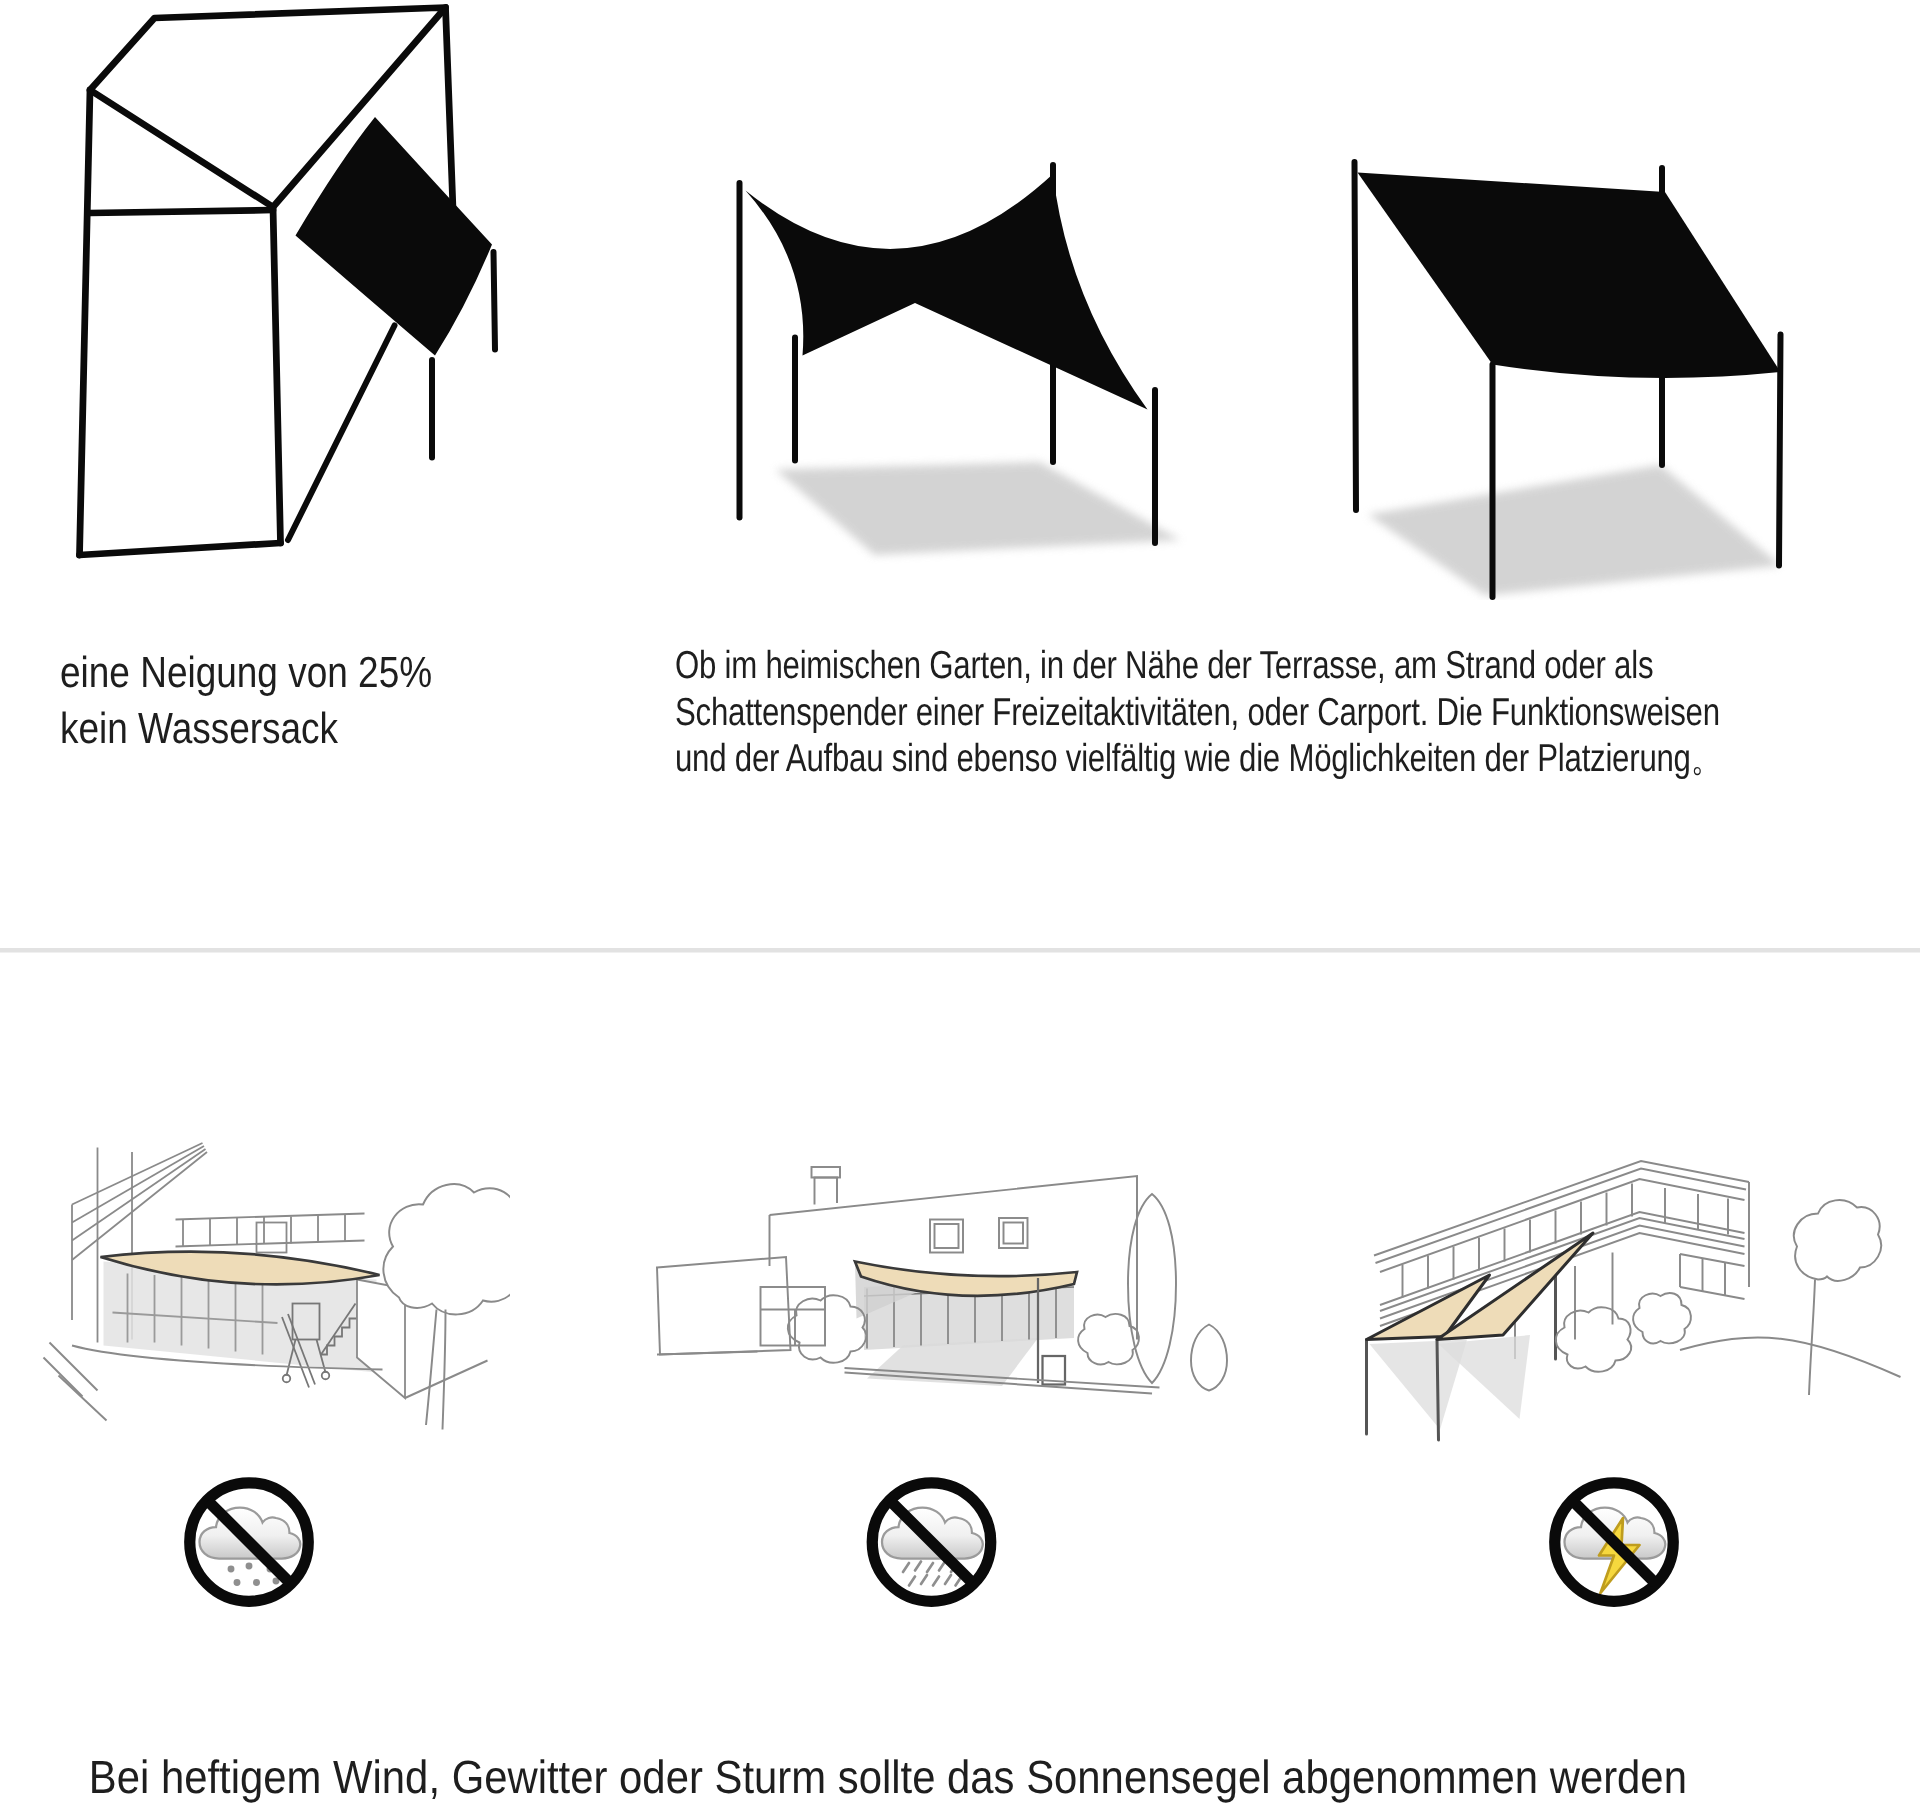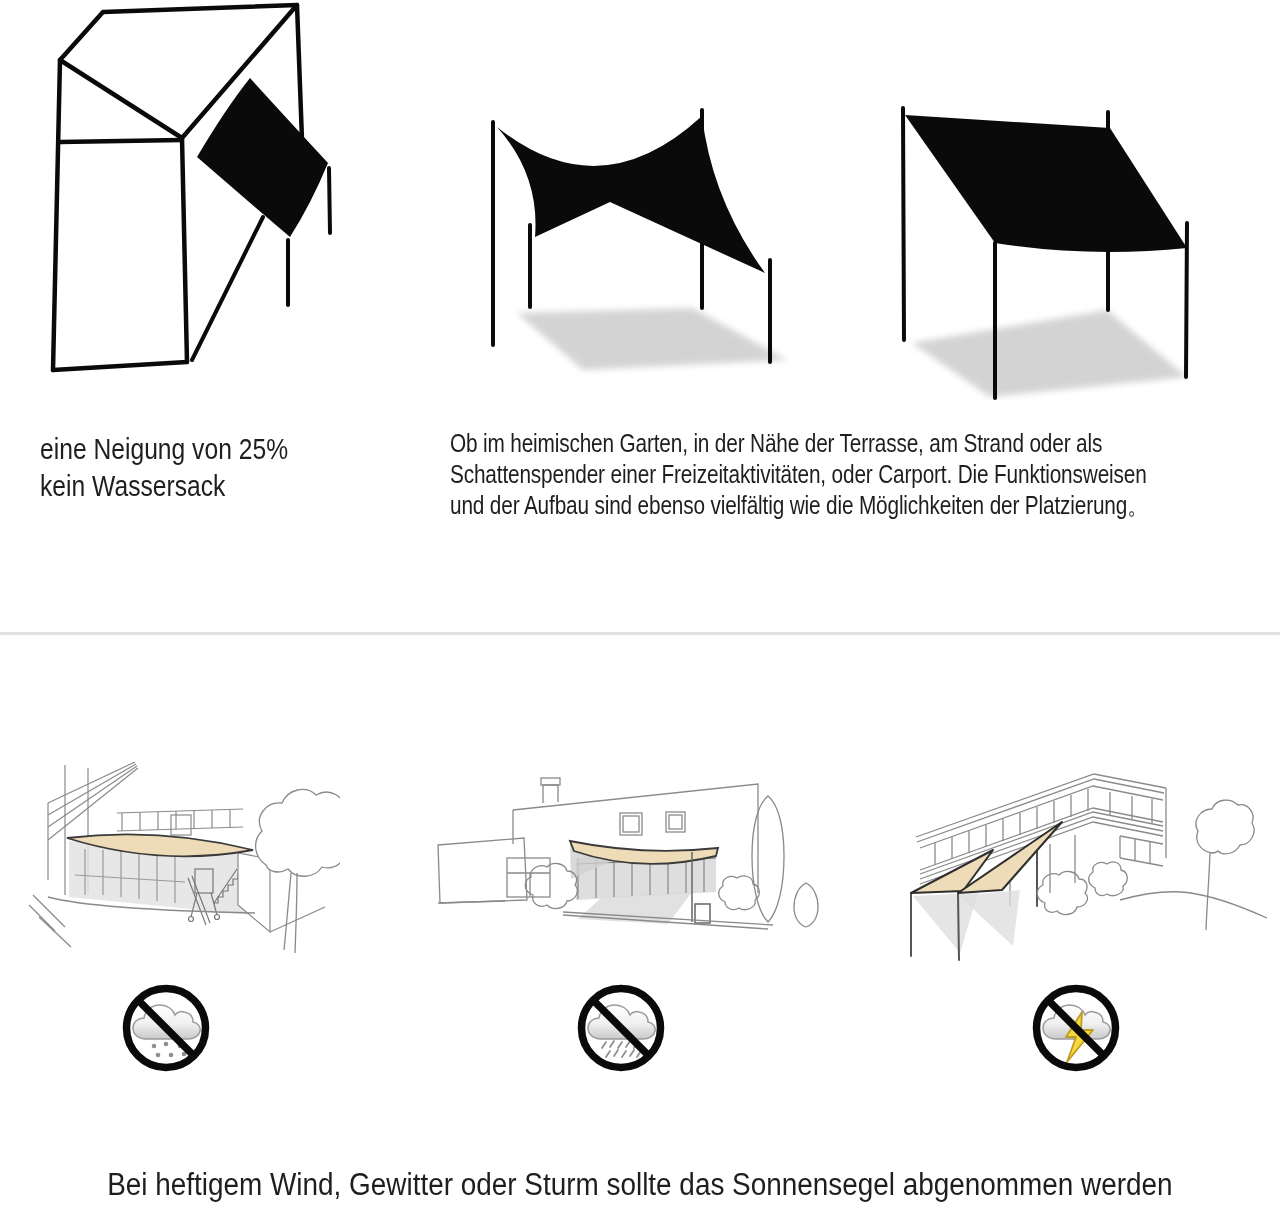--- a/index.html
+++ b/index.html
@@ -4,21 +4,21 @@
 <style>
   html,body{margin:0;padding:0;background:#ffffff;}
   .canvas{position:relative;width:1280px;height:1205px;background:#ffffff;overflow:hidden;
           font-family:"Liberation Sans",sans-serif;color:#1e1e1e;padding-left:31px;}
   .abs{position:absolute;}
   .caption-left{left:40px;top:431px;font-size:29px;line-height:37px;white-space:pre;
                 transform:scaleX(.85);transform-origin:left top;color:#1e1e1e;}
   .paragraph{left:450px;top:428px;font-size:26px;line-height:31px;white-space:pre;
              letter-spacing:-.2px;transform:scaleX(.8);transform-origin:left top;color:#1e1e1e;}
   .divider{left:0;top:632px;width:1280px;height:3px;background:#e2e2e2;}
-  .warning{left:0;top:1167px;width:1280px;text-align:center;font-size:31px;color:#1e1e1e;}
+  .warning{left:0;top:1167px;width:1280px;text-align:left;font-size:31px;color:#1e1e1e;}
   .warning span{display:inline-block;transform:scaleX(.9);transform-origin:center top;white-space:pre;}
   svg{display:block;}
 </style>
 </head>
 <body>
 
 <div class="canvas">
 
   <svg class="abs" style="left:0;top:0" width="340" height="400" viewBox="0 0 340 400">
     <g stroke="#0a0a0a" stroke-width="4.5" fill="none" stroke-linecap="round" stroke-linejoin="round">

